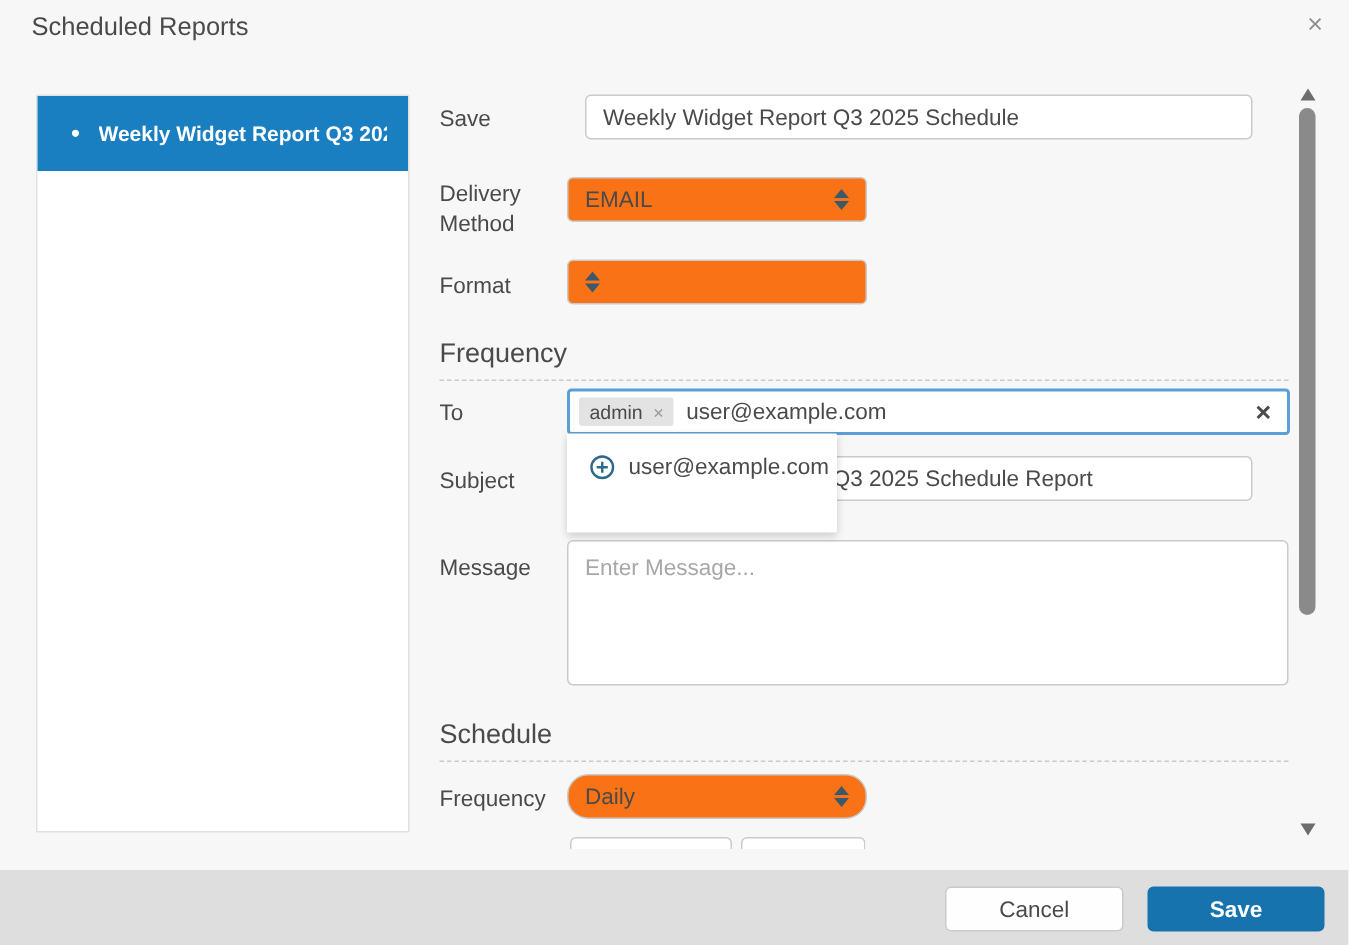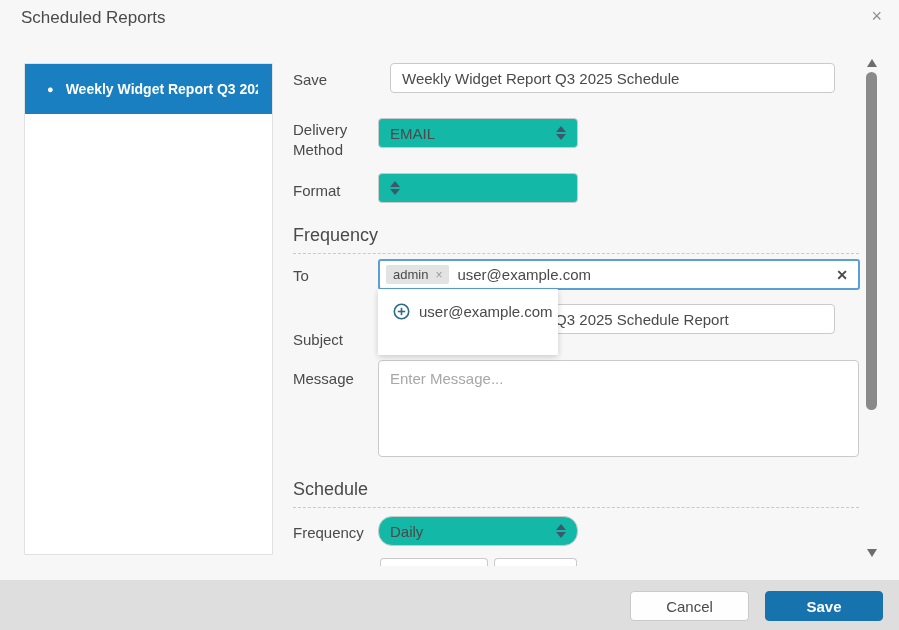--- a/index.html
+++ b/index.html
@@ -38,21 +38,21 @@
   
   .fld-label { position: absolute; left: 293px; font-size: 15px; color: #4a4a4a; width: 78px; line-height: 20px; }
   .text-input {
     position: absolute; left: 390px; height: 30px; width: 445px;
     border: 1px solid #cacaca; border-radius: 4px; background: #fff;
     font-family: "Liberation Sans", sans-serif; font-size: 15px; color: #4a4a4a;
     padding: 0 11px; outline: none;
   }
   .select-box {
     position: absolute; left: 378px; width: 200px; height: 30px;
-    border: 1px solid #cacaca; border-radius: 4px; background: #14b8a6;
+    border: 1px solid #cacaca; border-radius: 4px; background: #f97316;
     display: flex; align-items: center; padding: 0 11px; cursor: pointer;
     font-size: 15px; color: #4a4a4a;
   }
   .select-box .sel-value { flex: 1; }
   .updown { display: inline-flex; flex-direction: column; gap: 2px; align-items: center; }
   .tri-up { width: 0; height: 0; border-left: 5px solid transparent; border-right: 5px solid transparent; border-bottom: 6px solid #3e586b; }
   .tri-down { width: 0; height: 0; border-left: 5px solid transparent; border-right: 5px solid transparent; border-top: 6px solid #3e586b; }
 
   .section-heading {
     position: absolute; left: 293px; width: 566px;
@@ -161,21 +161,21 @@
   <label class="fld-label" style="top:266px;">To</label>
   <div class="to-field">
     <span class="tag-chip">
       <span>admin</span>
       <span class="tag-remove">×</span>
     </span>
     <span class="typed-text">user@example.com</span>
     <span class="to-clear">✕</span>
   </div>
 
-  <label class="fld-label" style="top:330px;">Subject</label>
+  <label class="fld-label" style="top:311px;">Subject</label>
   <input class="text-input" style="top: 304px;" type="text" value="Weekly Widget Report Q3 2025 Schedule Report">
 
   <div class="dropdown">
     <div class="dd-item">
       <span style="display:inline-flex;">
         <svg width="17" height="17" viewBox="0 0 17 17">
           <circle cx="8.5" cy="8.5" r="7.2" fill="none" stroke="#2d6a8a" stroke-width="1.6"></circle>
           <line x1="8.5" y1="4.8" x2="8.5" y2="12.2" stroke="#2d6a8a" stroke-width="1.6"></line>
           <line x1="4.8" y1="8.5" x2="12.2" y2="8.5" stroke="#2d6a8a" stroke-width="1.6"></line>
         </svg>

